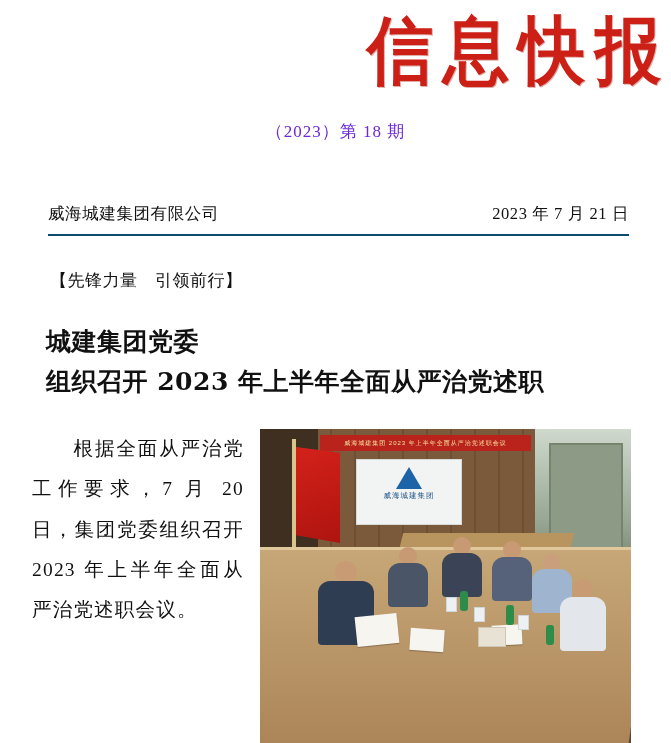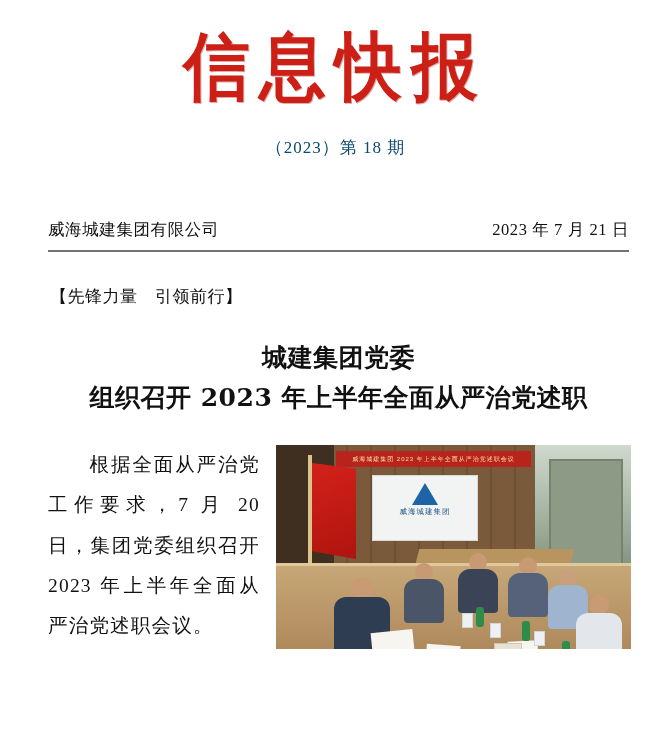--- a/index.html
+++ b/index.html
@@ -16,101 +16,100 @@
   }
   .page {
     position: relative;
     width: 671px;
     height: 743px;
     background: #ffffff;
   }
 
   
   .masthead {
-    text-align: center;
-    padding-top: 24px;
+    text-align: right;
+    padding-top: 8px;
   }
   .masthead-title {
     font-family: "DejaVu Serif", serif;
     font-size: 66px;
     line-height: 1.18;
     font-weight: 700;
     letter-spacing: 10px;
     color: #cc1f16;
     white-space: nowrap;
     text-shadow: 1px 1px 0 rgba(160,20,12,0.35);
     transform: scaleY(1.12);
     transform-origin: center top;
   }
 
   .issue-line {
     text-align: center;
     margin-top: 34px;
     font-family: "Liberation Serif", serif;
     font-size: 17px;
     letter-spacing: 1px;
-    color: #0c4a6e;
+    color: #6d28d9;
   }
 
   
   .meta-row {
     display: flex;
     align-items: flex-end;
     justify-content: space-between;
     margin: 44px 42px 0 48px;
     padding-bottom: 9px;
-    border-bottom: 2px solid #737373;
+    border-bottom: 2px solid #0c4a6e;
     font-size: 16.5px;
     letter-spacing: 0.6px;
   }
   .meta-org { white-space: nowrap; }
   .meta-date { white-space: nowrap; margin-top: 16px; }
 
   
   .kicker {
     margin: 33px 0 0 50px;
     font-size: 17px;
     font-weight: 400;
     letter-spacing: 0.5px;
   }
 
   
   .headline {
     margin: 30px 40px 0 46px;
-    text-align: center;
     font-family: "DejaVu Serif", serif;
     font-weight: 700;
     font-size: 25px;
     line-height: 1.62;
     letter-spacing: 0.5px;
   }
 
   
   .body-row {
     display: flex;
     margin: 26px 0 0 0;
-    padding-left: 48px;
+    padding-left: 32px;
   }
   .body-text {
     width: 212px;
     flex: 0 0 212px;
     font-family: "Liberation Serif", serif;
     font-size: 19.5px;
     line-height: 2.07;
     letter-spacing: 1.2px;
     text-align: justify;
     text-justify: inter-character;
   }
   .body-text .indent { display: inline-block; width: 2.1em; }
 
   .photo-wrap {
     flex: 1 1 auto;
     margin-left: 16px;
     margin-right: 40px;
-    height: 204px;
+    height: 314px;
     overflow: hidden;
     position: relative;
     background: #6d28d9;
   }
 
   
   .photo {
     position: absolute;
     inset: 0;
     background:

